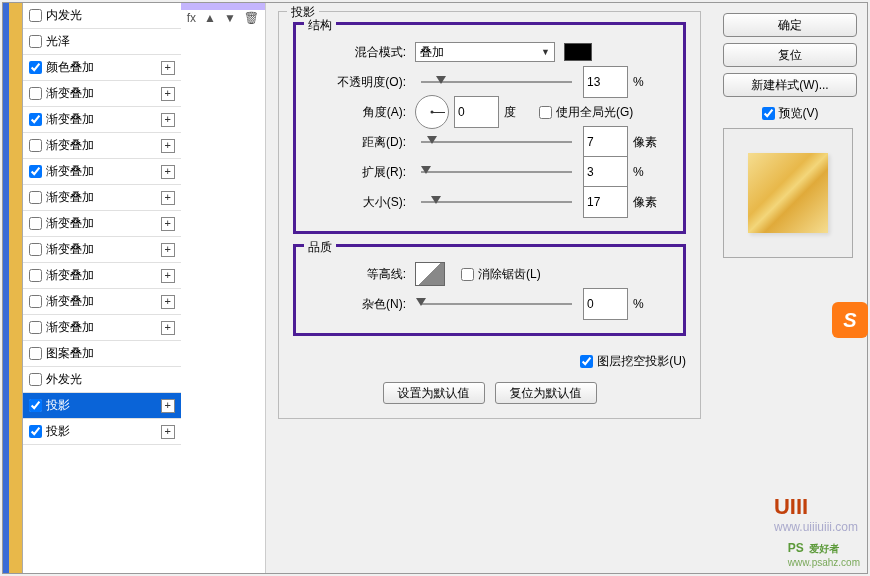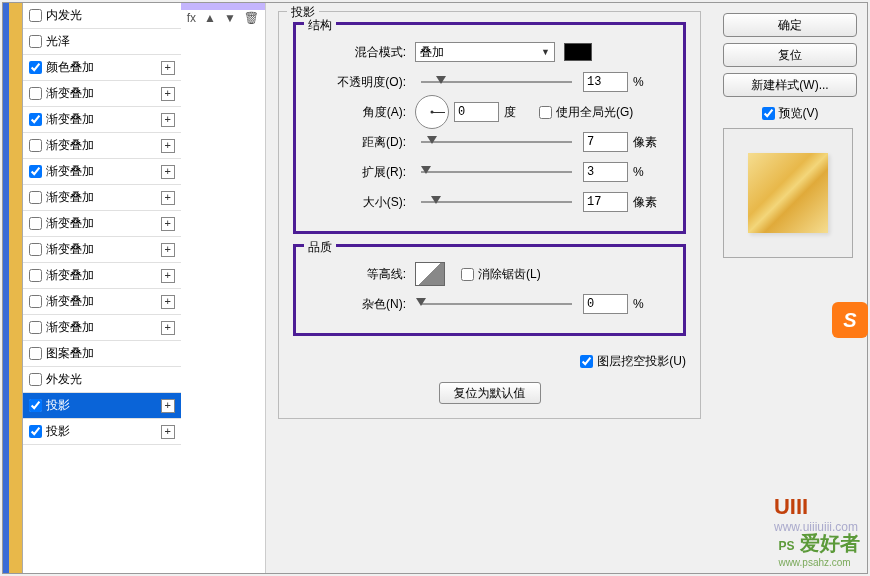--- a/index.html
+++ b/index.html
@@ -27,38 +27,38 @@
 .subgroup { border: 3px solid #4c1d95; margin-bottom: 10px; padding: 12px 20px 14px; position: relative; }
 .subgroup .sgtitle { position: absolute; top: -8px; left: 8px; background: #f0f0f0; padding: 0 4px; }
 .row { display: flex; align-items: center; height: 30px; gap: 5px; }
 .row .lab { width: 90px; text-align: right; margin-right: 4px; }
 .select { flex: 0 0 140px; height: 20px; border: 1px solid #888; background: #fff; display: flex; align-items: center; padding: 0 4px; justify-content: space-between; }
 .select .arr { font-size: 9px; color: #333; }
 .swatch { width: 28px; height: 18px; background: #000; border: 1px solid #555; margin-left: 4px; }
 .slider { flex: 1; height: 14px; display: flex; align-items: center; position: relative; margin: 0 6px; }
 .slidertrack { flex: 1; height: 2px; background: #999; }
 .sliderthumb { position: absolute; top: 1px; width: 0; height: 0; border-left: 5px solid transparent; border-right: 5px solid transparent; border-top: 8px solid #555; transform: translateX(-50%); }
-.numinput { width: 45px; height: 20px; border: 1px solid #888; background: #fff; padding: 0 3px; font-family: Liberation Mono, monospace; }
+.numinput { width: 45px; height: 32px; border: 1px solid #888; background: #fff; padding: 0 3px; }
 .unit { width: 30px; }
 .angledial { width: 34px; height: 34px; border: 1px solid #888; border-radius: 50%; position: relative; background: #fff; }
 .angledial .needle { position: absolute; left: 50%; top: 50%; width: 13px; height: 1px; background: #333; transform-origin: left center; transform: rotate(0deg); }
 .angledial .dot { position: absolute; left: 50%; top: 50%; width: 3px; height: 3px; background: #333; border-radius: 50%; transform: translate(-50%,-50%); }
 .chk { display: flex; align-items: center; gap: 4px; }
 .btn { height: 22px; padding: 0 14px; border: 1px solid #888; background: linear-gradient(#fff,#e8e8e8); border-radius: 3px; cursor: pointer; display: inline-flex; align-items: center; justify-content: center; }
 .contour { width: 30px; height: 24px; border: 1px solid #666; background: linear-gradient(135deg, #fff 0%, #fff 49%, #888 50%, #888 100%); }
 .bottomrow { display: flex; gap: 10px; justify-content: center; margin-top: 6px; }
 .right { width: 154px; padding: 10px 10px; }
 .right .rbtn { width: 100%; height: 24px; margin-bottom: 6px; border: 1px solid #888; background: linear-gradient(#fff,#e8e8e8); border-radius: 4px; display: flex; align-items: center; justify-content: center; cursor: pointer; }
 .preview { margin-top: 8px; }
 .previewbox { width: 130px; height: 130px; border: 1px solid #aaa; background: #eee; margin-top: 6px; display: flex; align-items: center; justify-content: center; }
 .previewinner { width: 80px; height: 80px; background: linear-gradient(135deg, #f5dd90 0%, #e8b84a 40%, #f3d67a 50%, #e0aa3a 60%, #f5dd90 100%); box-shadow: 2px 2px 4px rgba(0,0,0,.1); }
 .sogou { position: absolute; right: 2px; top: 302px; width: 36px; height: 36px; background: #ff7a15; border-radius: 6px; display: flex; align-items: center; justify-content: center; color: #fff; font-weight: bold; font-size: 20px; font-style: italic; }
 .wm1 { position: absolute; right: 12px; bottom: 42px; font-size: 11px; color: #aac; font-family: Arial; }
 .wm2 { position: absolute; right: 10px; bottom: 8px; font-size: 20px; color: #5c9a3a; font-weight: bold; font-family: Arial; }
-.wm2 .cn { font-size: 20px; }
+.wm2 .cn { font-size: 10px; }
 </style>
 </head>
 <body>
 
 <div class="window">
   <div class="body">
     <div class="left">
       <div class="colorbar"></div>
       <div class="stylelist">
         <div class="styleitems" id="styleitems">
@@ -282,20 +282,21 @@
           </div>
         </div>
 
         <div class="row" style="justify-content:flex-end">
           <label class="chk">
             <input type="checkbox" checked="" style="">
             <span>图层挖空投影(U)</span>
           </label>
         </div>
         <div class="bottomrow">
+          <button class="btn">设置为默认值</button>
           <button class="btn">复位为默认值</button>
         </div>
       </div>
     </div>
 
     <div class="right">
       <div class="rbtn">确定</div>
       <div class="rbtn">复位</div>
       <div class="rbtn">新建样式(W)...</div>
       <div class="preview">

